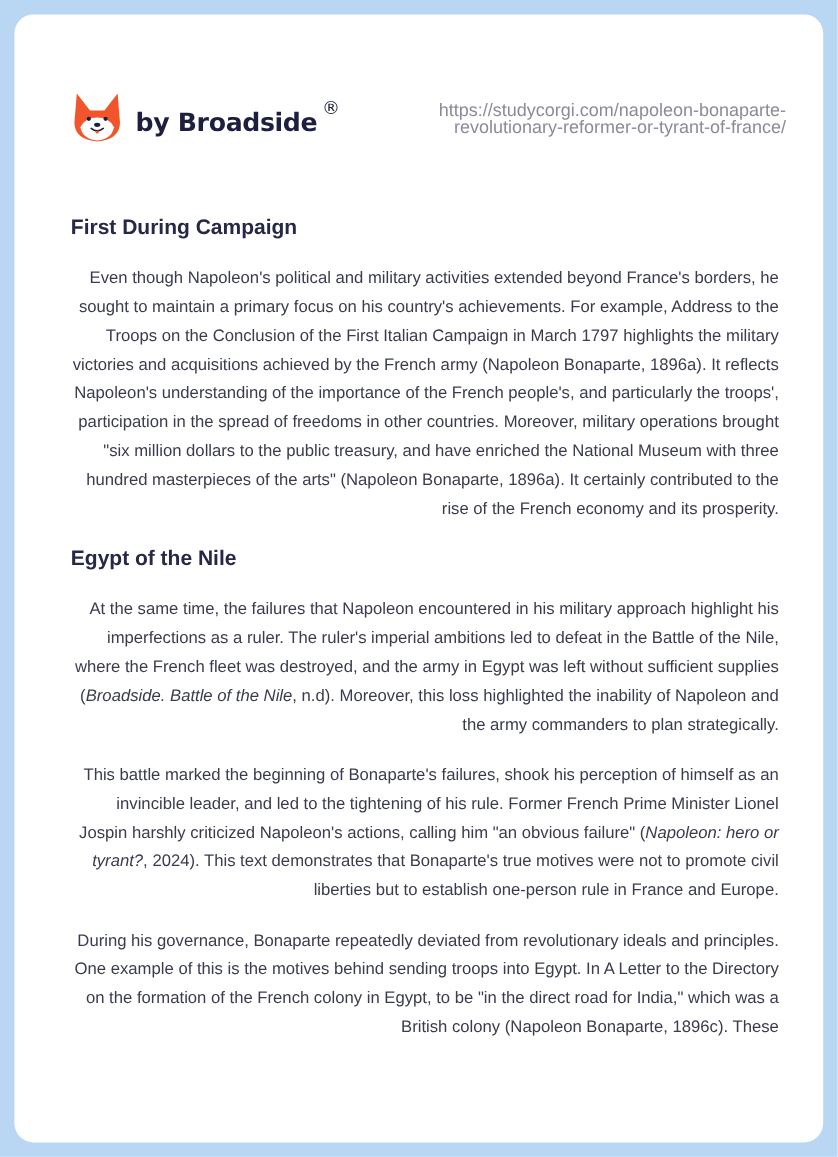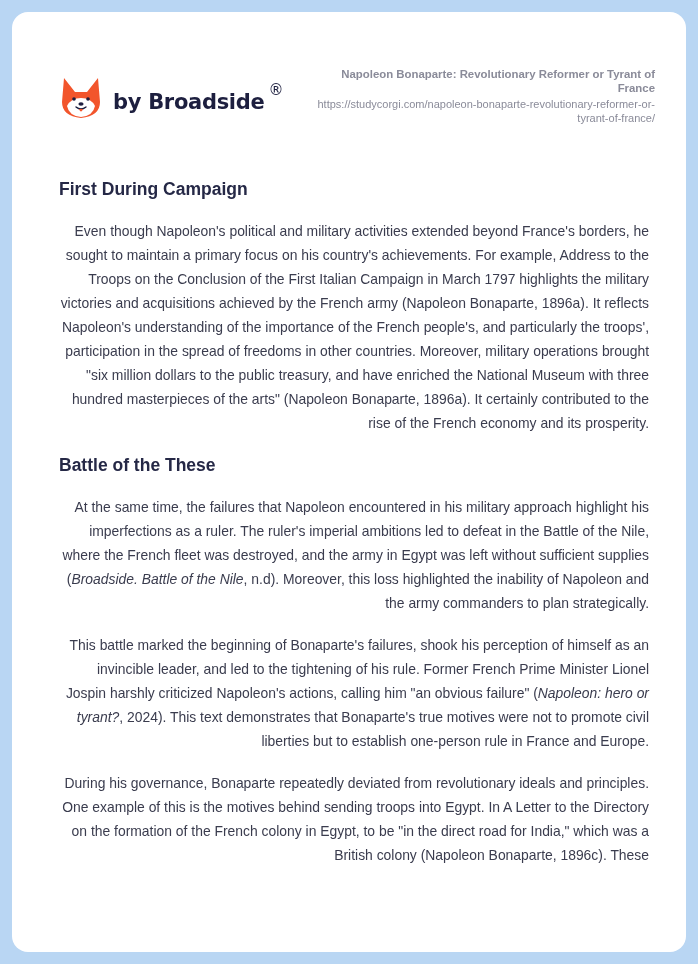--- a/index.html
+++ b/index.html
@@ -69,23 +69,23 @@
       text-align: right;
     }
     .meta-title {
       font-family: "Liberation Sans", sans-serif;
       font-weight: bold;
       font-size: 11.4px;
       line-height: 14px;
       color: #8a8b99;
     }
     .meta-url {
-      margin-top: 3px;
+      margin-top: 19px;
       font-family: "Liberation Sans", sans-serif;
-      font-size: 11px;
+      font-size: 15px;
       line-height: 13.5px;
       color: #8a8b99;
     }
     .content {
       position: absolute;
       left: 47px;
       top: 162px;
       width: 590px;
     }
     h2 {
@@ -134,31 +134,30 @@
 
         <path d="M15 31 Q20 35 25 31" stroke="#1d1f3f" stroke-width="1.4" fill="none" stroke-linecap="round"></path>
 
         <path d="M18 33 Q20 38 22 33 Z" fill="#f2552c"></path>
       </svg>
       <span class="logo-text">by Broadside</span>
       <span class="logo-reg">®</span>
     </div>
 
     <div class="meta">
-      <div class="meta-title">Napoleon Bonaparte: Revolutionary Reformer or Tyrant of France</div>
       <div class="meta-url">https://studycorgi.com/napoleon-bonaparte-revolutionary-reformer-or-tyrant-of-france/</div>
     </div>
   </div>
 
   <div class="content">
 
     <h2 class="h-first">First During Campaign</h2>
     <p class="p-after-h"><span>Even though Napoleon's political and military activities extended beyond France's borders, he sought to maintain a primary focus on his country's achievements. For example, Address to the Troops on the Conclusion of the First Italian Campaign in March 1797 highlights the military victories and acquisitions achieved by the French army (Napoleon Bonaparte, 1896a). It reflects Napoleon's understanding of the importance of the French people's, and particularly the troops', participation in the spread of freedoms in other countries. Moreover, military operations brought "six million dollars to the public treasury, and have enriched the National Museum with three hundred masterpieces of the arts" (Napoleon Bonaparte, 1896a). It certainly contributed to the rise of the French economy and its prosperity.</span></p>
 
-    <h2 class="h-gap">Battle of the These</h2>
+    <h2 class="h-gap">Egypt of the Nile</h2>
     <p class="p-after-h"><span>At the same time, the failures that Napoleon encountered in his military approach highlight his imperfections as a ruler. The ruler's imperial ambitions led to defeat in the Battle of the Nile, where the French fleet was destroyed, and the army in Egypt was left without sufficient supplies (</span><em>Broadside. Battle of the Nile</em><span>, n.d). Moreover, this loss highlighted the inability of Napoleon and the army commanders to plan strategically.</span></p>
 
     <p class="p-gap"><span>This battle marked the beginning of Bonaparte's failures, shook his perception of himself as an invincible leader, and led to the tightening of his rule. Former French Prime Minister Lionel Jospin harshly criticized Napoleon's actions, calling him "an obvious failure" (</span><em>Napoleon: hero or tyrant?</em><span>, 2024). This text demonstrates that Bonaparte's true motives were not to promote civil liberties but to establish one-person rule in France and Europe.</span></p>
 
     <p class="p-gap"><span>During his governance, Bonaparte repeatedly deviated from revolutionary ideals and principles. One example of this is the motives behind sending troops into Egypt. In A Letter to the Directory on the formation of the French colony in Egypt, to be "in the direct road for India," which was a British colony (Napoleon Bonaparte, 1896c). These</span></p>
 
   </div>
 </div>
 
 </body></html>

